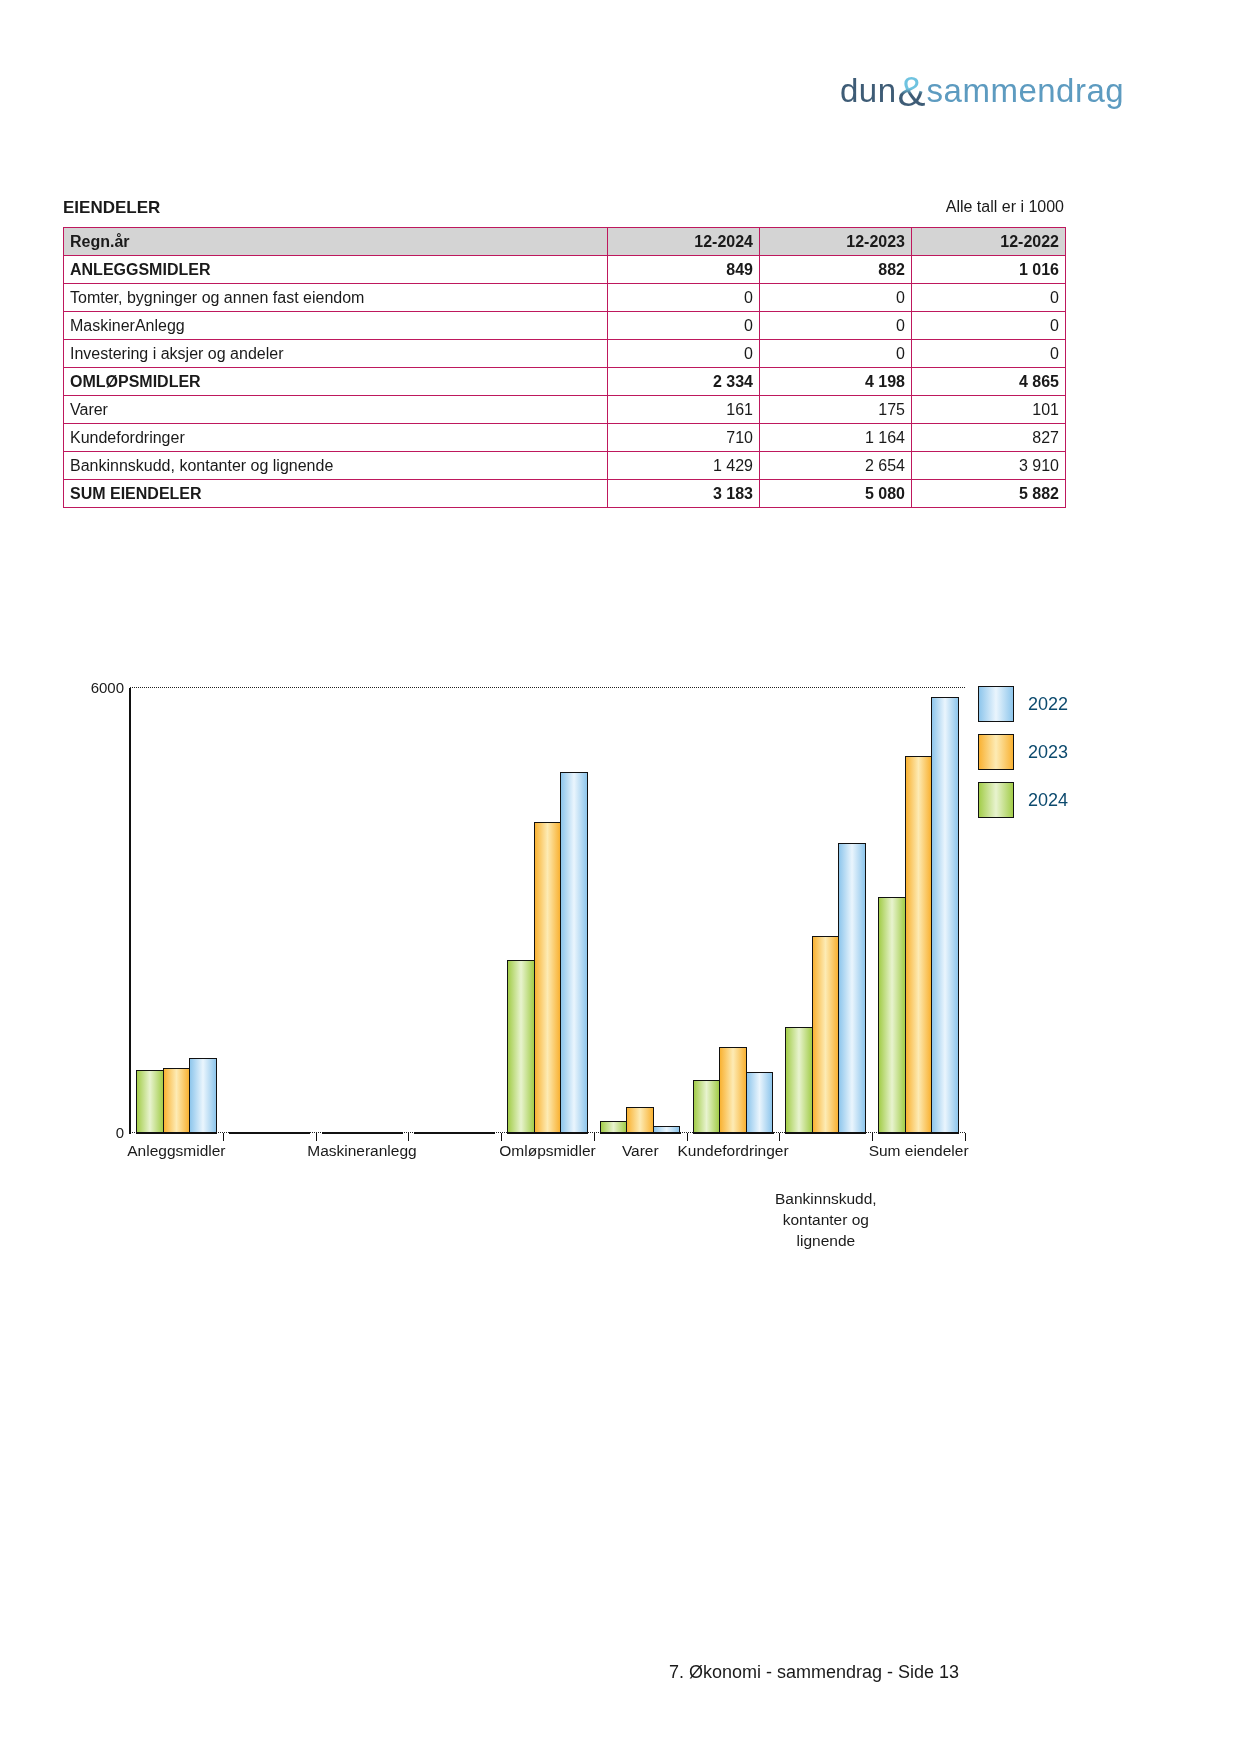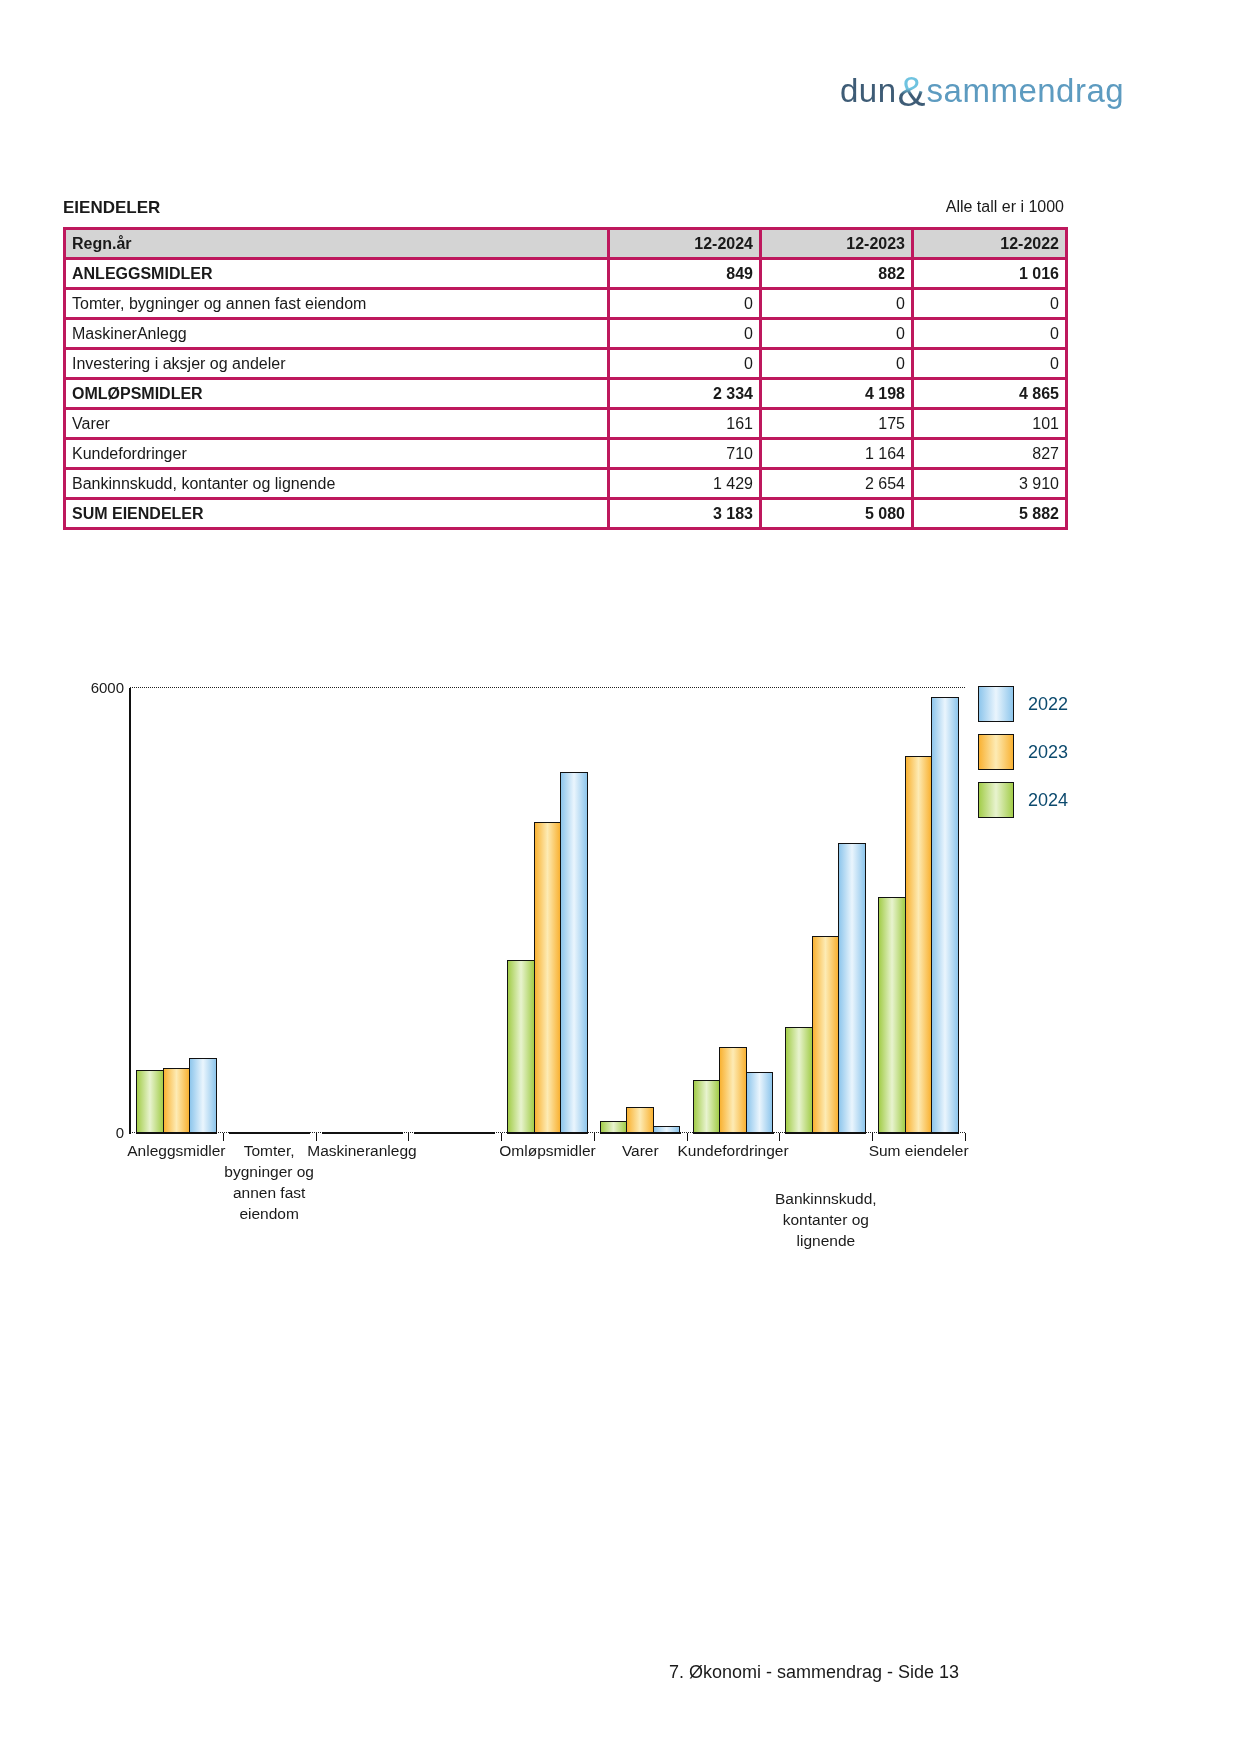--- a/index.html
+++ b/index.html
@@ -21,21 +21,21 @@
 
   
   .table-title-row { position:absolute; left:63px; top:198px; width:1001px; }
   .table-title { font-size:17px; font-weight:bold; float:left; }
   .table-note  { font-size:16px; float:right; }
 
   
   table.fin { position:absolute; left:63px; top:227px; width:1002px;
               border-collapse:collapse; table-layout:fixed; }
   table.fin th, table.fin td {
-    border:3px solid #be185d; height:27px; padding:0 6px;
+    border:1px solid #be185d; height:27px; padding:0 6px;
     font-size:16px; vertical-align:middle; overflow:hidden; white-space:nowrap;
   }
   table.fin th { background:#d4d4d4; font-weight:bold; text-align:left; }
   table.fin th.num, table.fin td.num { text-align:right; }
   table.fin tr.bold td { font-weight:bold; }
 
   
   .chart { position:absolute; left:0; top:0; width:1054px; height:1754px; }
   .gridline  { position:absolute; height:0; border-top:1px dotted #222; }
   .axis-y    { position:absolute; width:1.5px; background:#111; }
@@ -153,24 +153,20 @@
       <div class="tickmark" style="left: 686.667px; top: 1133px;"></div>
       <div class="tickmark" style="left: 779.444px; top: 1133px;"></div>
       <div class="tickmark" style="left: 872.222px; top: 1133px;"></div>
       <div class="tickmark" style="left: 965px; top: 1133px;"></div>
       <div class="zero-seg" style="left: 136px; top: 1132px; width: 81px;"></div>
       <div class="bar" style="left: 136px; top: 1070.03px; width: 27.5px; height: 62.9675px; background: linear-gradient(90deg, rgb(163, 205, 74) 0%, rgb(232, 243, 207) 50%, rgb(163, 205, 74) 100%);"></div>
       <div class="bar" style="left: 162.5px; top: 1067.59px; width: 27.5px; height: 65.415px; background: linear-gradient(90deg, rgb(249, 178, 51) 0%, rgb(253, 235, 180) 50%, rgb(249, 178, 51) 100%);"></div>
       <div class="bar" style="left: 189px; top: 1057.65px; width: 27.5px; height: 75.3533px; background: linear-gradient(90deg, rgb(142, 198, 236) 0%, rgb(234, 245, 253) 50%, rgb(142, 198, 236) 100%);"></div>
       <div class="cat-label" style="left: 106.389px; top: 1140px; width: 140px;">Anleggsmidler</div>
       <div class="zero-seg" style="left: 228.778px; top: 1132px; width: 81px;"></div>
-      <div class="cat-label" style="left: 199.167px; top: 1140px; width: 140px;">Tomter,
-bygninger og
-annen fast
-eiendom</div>
       <div class="zero-seg" style="left: 321.556px; top: 1132px; width: 81px;"></div>
       <div class="cat-label" style="left: 291.944px; top: 1140px; width: 140px;">Maskineranlegg</div>
       <div class="zero-seg" style="left: 414.333px; top: 1132px; width: 81px;"></div>
       <div class="zero-seg" style="left: 507.111px; top: 1132px; width: 81px;"></div>
       <div class="bar" style="left: 507.111px; top: 959.895px; width: 27.5px; height: 173.105px; background: linear-gradient(90deg, rgb(163, 205, 74) 0%, rgb(232, 243, 207) 50%, rgb(163, 205, 74) 100%);"></div>
       <div class="bar" style="left: 533.611px; top: 821.648px; width: 27.5px; height: 311.352px; background: linear-gradient(90deg, rgb(249, 178, 51) 0%, rgb(253, 235, 180) 50%, rgb(249, 178, 51) 100%);"></div>
       <div class="bar" style="left: 560.111px; top: 772.179px; width: 27.5px; height: 360.821px; background: linear-gradient(90deg, rgb(142, 198, 236) 0%, rgb(234, 245, 253) 50%, rgb(142, 198, 236) 100%);"></div>
       <div class="cat-label" style="left: 477.5px; top: 1140px; width: 140px;">Omløpsmidler</div>
       <div class="zero-seg" style="left: 599.889px; top: 1132px; width: 81px;"></div>
       <div class="bar" style="left: 599.889px; top: 1121.06px; width: 27.5px; height: 11.9408px; background: linear-gradient(90deg, rgb(163, 205, 74) 0%, rgb(232, 243, 207) 50%, rgb(163, 205, 74) 100%);"></div>

